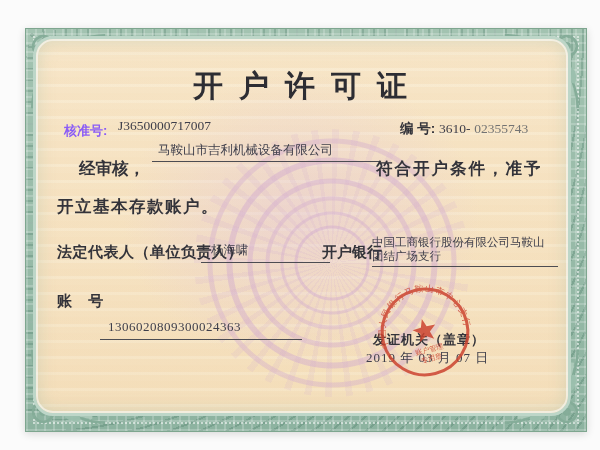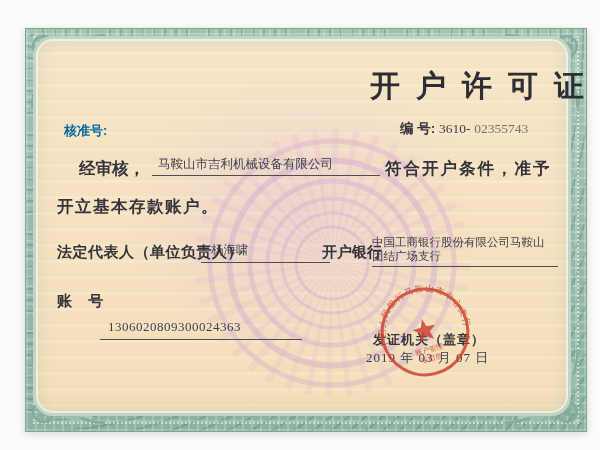--- a/index.html
+++ b/index.html
@@ -53,37 +53,37 @@
   }
   .corner{position:absolute;width:82px;height:82px;opacity:.95;}
   .corner.tl{left:25px;top:28px;}
   .corner.tr{left:503px;top:28px;transform:rotate(90deg);}
   .corner.br{left:503px;top:348px;transform:rotate(180deg);}
   .corner.bl{left:25px;top:348px;transform:rotate(270deg);}
   
   .content{position:absolute;inset:0;color:#33333a;}
   .abs{position:absolute;white-space:nowrap;}
   .title{
-    left:0;right:0;top:66px;text-align:right;
+    left:0;right:0;top:66px;text-align:center;
     font-size:30px;font-weight:bold;letter-spacing:16px;text-indent:16px;
     color:#2d2d33;font-family:"Liberation Serif",serif;
   }
   .lbl{font-weight:bold;}
   .val{font-family:"Liberation Serif",serif;color:#3e3e4a;}
   .fs15{font-size:15px;}
   .fs16{font-size:16.5px;}
   .red{color:#737373;text-align:right;}
   .uline{border-bottom:1px solid #4c4c52;}
-  .approval-label{left:64px;top:122px;font-size:13px;font-weight:bold;color:#0369a1;}
+  .approval-label{left:64px;top:122px;font-size:13px;font-weight:bold;color:#8b5cf6;}
   .approval-value{left:118px;top:118px;font-size:13.5px;}
   .serial{left:400px;top:120px;font-size:13.5px;}
   .serial .lbl{font-weight:bold;}
   .review-prefix{left:79px;top:158px;}
-  .company{left:152px;top:156px;width:222px;height:19px;font-size:12.5px;padding-left:6px;}
-  .review-suffix{left:385px;top:158px;letter-spacing:2px;font-family:Liberation Mono, monospace;}
+  .company{left:152px;top:142px;width:222px;height:19px;font-size:12.5px;padding-left:6px;}
+  .review-suffix{left:376px;top:158px;letter-spacing:2px;font-family:Liberation Mono, monospace;}
   .review-line2{left:57px;top:196px;letter-spacing:1.5px;text-align:center;}
   .legal-label{left:57px;top:243px;letter-spacing:.5px;}
   .legal-name{left:201px;top:242px;width:119px;height:20px;font-size:12.5px;padding-left:10px;}
   .bank-label{left:322px;top:243px;}
   .bank-lines{left:372px;top:235px;width:187px;font-size:11.5px;line-height:14px;white-space:normal;font-family:"Liberation Serif",serif;color:#3e3e4a;}
   .bank-underline{left:372px;top:266px;width:186px;border-top:1px solid #4c4c52;height:0;}
   .account-label{left:57px;top:292px;letter-spacing:6px;}
   .account-value{left:100px;top:291px;width:194px;height:20px;font-size:13px;padding-left:8px;letter-spacing:.5px;margin-top:28px;}
   .issuer-label{left:373px;top:331px;font-size:13px;font-weight:bold;letter-spacing:1px;}
   .issue-date{left:366px;top:349px;font-size:13px;letter-spacing:1px;}
@@ -123,20 +123,21 @@
     </svg>
 
   <div class="paper">
     <div class="rosette"></div>
   </div>
 
   <div class="content">
     <div class="abs title">开户许可证</div>
 
     <span class="abs approval-label">核准号:</span>
+    <span class="abs approval-value val">J3650000717007</span>
 
     <div class="abs serial">
       <span class="lbl">编 号:</span>
       <span class="val">3610-</span>
       <span class="val red">02355743</span>
     </div>
 
     <span class="abs review-prefix lbl fs16">经审核，</span>
     <span class="abs company val uline">马鞍山市吉利机械设备有限公司</span>
     <span class="abs review-suffix lbl fs16">符合开户条件，准予</span>

